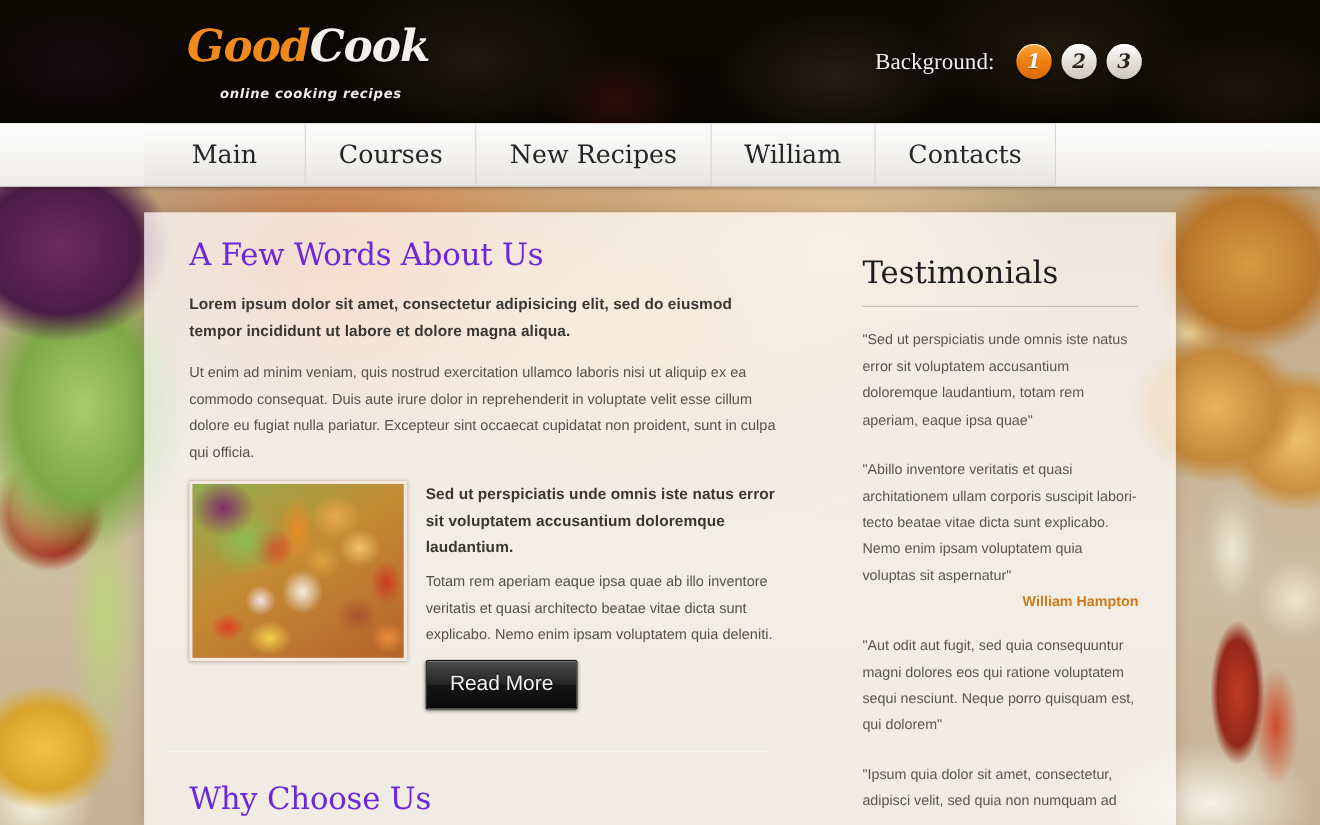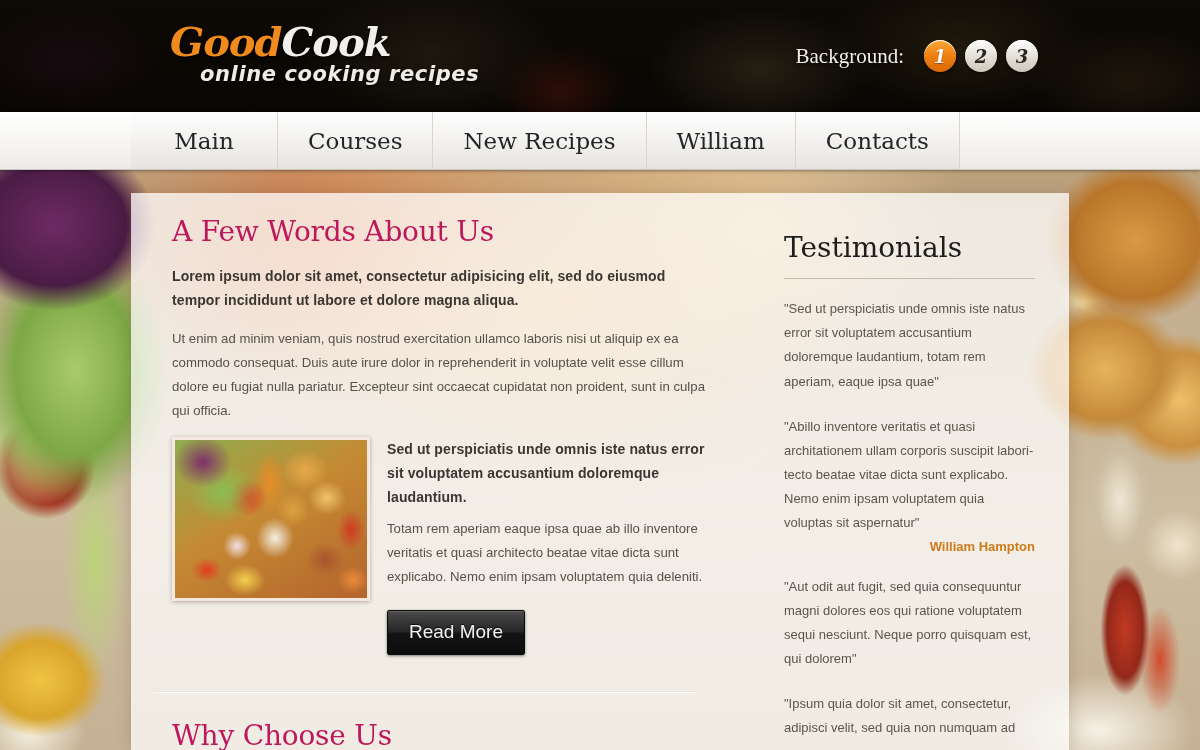--- a/index.html
+++ b/index.html
@@ -90,26 +90,26 @@
     font-weight: bold;
     font-style: italic;
     letter-spacing: -1px;
     white-space: nowrap;
     text-shadow: 0 2px 4px rgba(0,0,0,0.8);
   }
   .logo-good { color: #f08a1c; }
   .logo-cook { color: #f2f0ec; }
   .logo-tag {
     font-family: "DejaVu Sans", sans-serif;
-    font-size: 21px;
+    font-size: 12px;
     font-weight: bold;
     font-style: italic;
     color: #efece6;
     letter-spacing: 0.6px;
-    margin-top: 2px;
+    margin-top: 17px;
     margin-left: 30px;
     text-shadow: 0 1px 3px rgba(0,0,0,0.9);
   }
 
   .bgswitch {
     position: absolute; right: 162px; top: 40px;
     z-index: 4;
     display: flex; align-items: center; gap: 9px;
   }
   .bgswitch-label {
@@ -193,21 +193,21 @@
     width: 313px;
     box-sizing: border-box;
     padding: 22px 34px 0 28px;
     position: relative;
   }
 
   h2.sec-title {
     font-family: "DejaVu Serif", serif;
     font-size: 28px;
     font-weight: normal;
-    color: #be185d;
+    color: #6d28d9;
     margin: 0 0 16px 0;
     letter-spacing: -0.2px;
   }
   h2.side-title {
     font-family: "DejaVu Serif", serif;
     font-size: 28px;
     font-weight: normal;
     color: #1d1d1d;
     margin: 16px 0 14px 0;
   }
@@ -260,21 +260,20 @@
       radial-gradient(ellipse 20px 18px at 178px 140px, #eb8c3c 0%, rgba(235,140,60,0) 78%),
       linear-gradient(150deg, #8fae4e 0%, #c58a33 45%, #b4642c 100%);
     background-repeat: no-repeat;
   }
   .media-text { flex: 1 1 auto; }
   .media-text p.lead { margin-bottom: 8px; }
   .media-text p.body { margin-bottom: 10px; }
 
   .btn-readmore {
     display: inline-block;
-    margin-top: 10px;
     padding: 10px 21px 11px 21px;
     font-family: "Liberation Sans", sans-serif;
     font-size: 19px;
     color: #f2f2f2;
     background: linear-gradient(180deg, #4b4b4b 0%, #262626 48%, #141414 52%, #0b0b0b 100%);
     border: 1px solid #0a0a0a;
     border-radius: 2px;
     box-shadow: 0 1px 3px rgba(0,0,0,0.5), inset 0 1px 0 rgba(255,255,255,0.14);
     cursor: pointer;
     text-shadow: 0 -1px 1px rgba(0,0,0,0.8);

